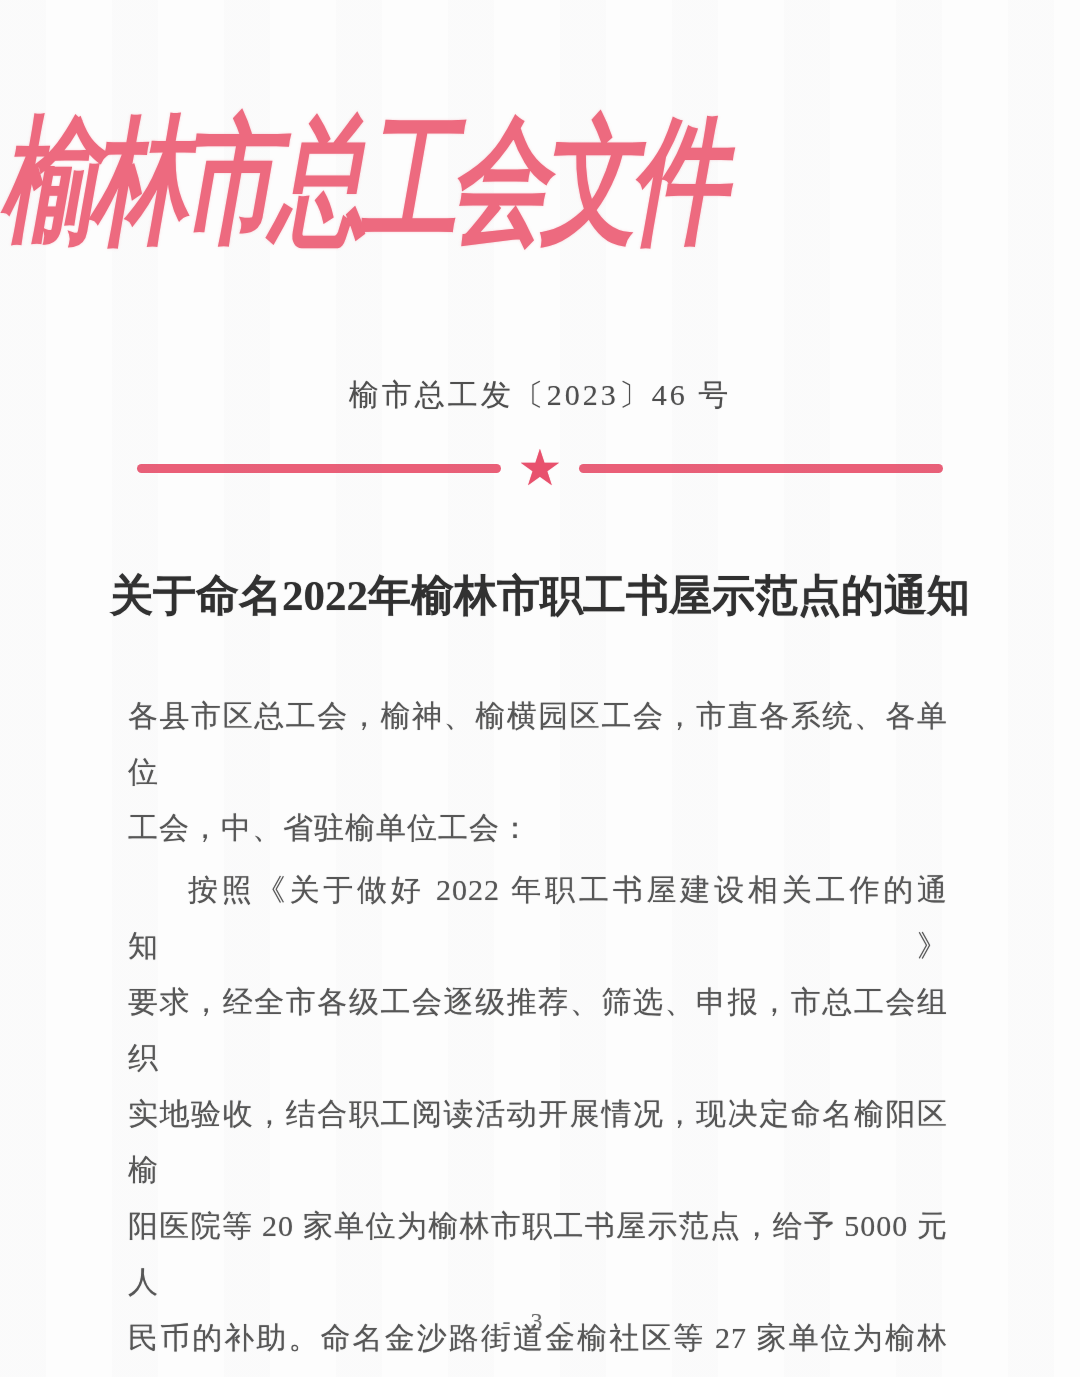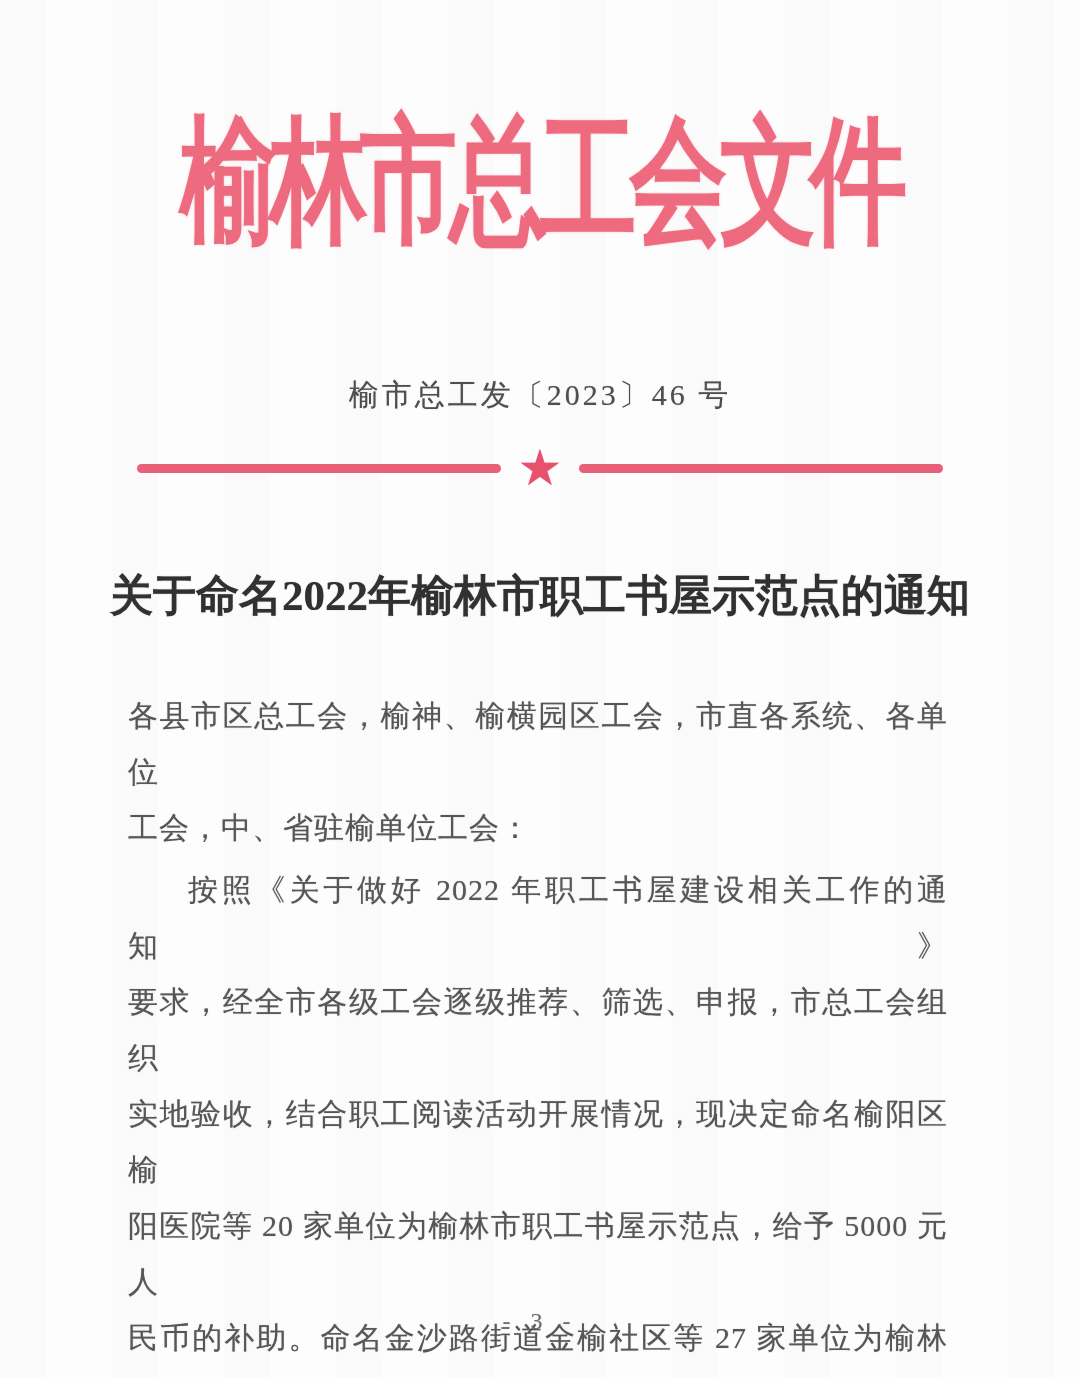--- a/index.html
+++ b/index.html
@@ -24,22 +24,23 @@
       repeating-linear-gradient(90deg,
         rgba(120,120,130,0.018) 0px, rgba(120,120,130,0.018) 46px,
         rgba(255,255,255,0) 46px, rgba(255,255,255,0) 112px);
     pointer-events: none;
   }
 
   .org-title-wrap {
     padding-top: 66px;
     height: 300px;
     display: flex;
-    justify-content: center;
+    justify-content: flex-start;
     align-items: center;
+    font-style: italic;
   }
   .org-title {
     font-size: 97px;
     font-weight: bold;
     color: #ed6a7f;
     letter-spacing: -7px;
     white-space: nowrap;
     transform: scaleY(1.42);
     transform-origin: center;
     text-shadow: 0 0 2px rgba(237,106,127,0.35);

